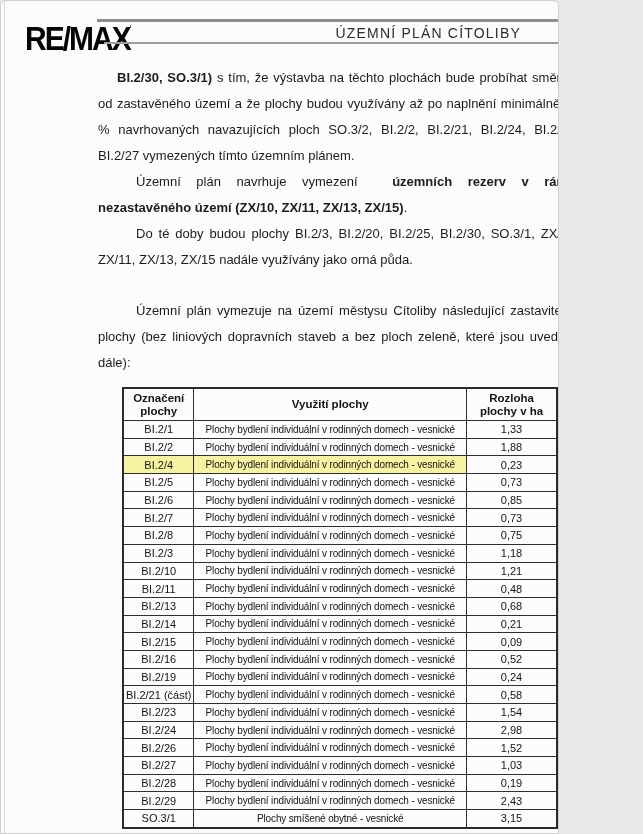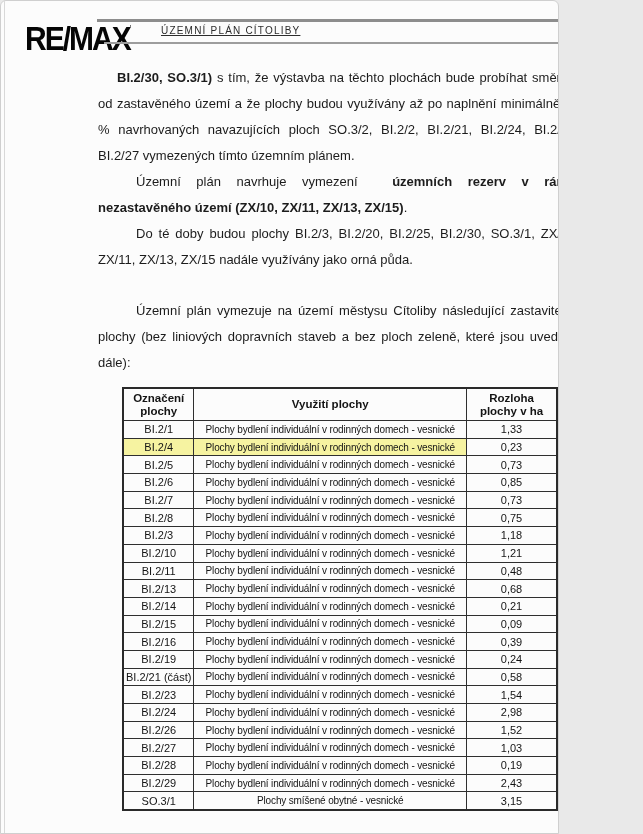--- a/index.html
+++ b/index.html
@@ -37,26 +37,25 @@
   .rule-top {
     position: absolute;
     left: 96px; top: 18px;
     width: 494px; height: 3px;
     background: #8d8d8d;
   }
   .page-title {
     position: absolute;
     left: 160px; top: 24px;
     width: 360px;
-    text-align: left;
-    font-size: 10px;
+    text-align: right;
+    font-size: 14px;
     letter-spacing: 1.2px;
     color: #2c2c2c;
     white-space: nowrap;
-    text-decoration: underline;
   }
   .rule-bottom {
     position: absolute;
     left: 103px; top: 41px;
     width: 494px; height: 2px;
     background: #9d9d9d;
   }
   
   .body-text {
     position: absolute;
@@ -141,20 +140,25 @@
           <th>Rozloha plochy v ha</th>
         </tr>
     </thead>
     <tbody id="table-body">
         <tr>
           <td class="col-label">BI.2/1</td>
           <td class="col-use">Plochy bydlení individuální v rodinných domech - vesnické</td>
           <td class="col-area">1,33</td>
         </tr>
         <tr>
+          <td class="col-label">BI.2/2</td>
+          <td class="col-use">Plochy bydlení individuální v rodinných domech - vesnické</td>
+          <td class="col-area">1,88</td>
+        </tr>
+        <tr>
           <td class="col-label hl">BI.2/4</td>
           <td class="col-use hl">Plochy bydlení individuální v rodinných domech - vesnické</td>
           <td class="col-area">0,23</td>
         </tr>
         <tr>
           <td class="col-label">BI.2/5</td>
           <td class="col-use">Plochy bydlení individuální v rodinných domech - vesnické</td>
           <td class="col-area">0,73</td>
         </tr>
         <tr>
@@ -198,21 +202,21 @@
           <td class="col-area">0,21</td>
         </tr>
         <tr>
           <td class="col-label">BI.2/15</td>
           <td class="col-use">Plochy bydlení individuální v rodinných domech - vesnické</td>
           <td class="col-area">0,09</td>
         </tr>
         <tr>
           <td class="col-label">BI.2/16</td>
           <td class="col-use">Plochy bydlení individuální v rodinných domech - vesnické</td>
-          <td class="col-area">0,39</td>
+          <td class="col-area">0,52</td>
         </tr>
         <tr>
           <td class="col-label">BI.2/19</td>
           <td class="col-use">Plochy bydlení individuální v rodinných domech - vesnické</td>
           <td class="col-area">0,24</td>
         </tr>
         <tr>
           <td class="col-label">BI.2/21 (část)</td>
           <td class="col-use">Plochy bydlení individuální v rodinných domech - vesnické</td>
           <td class="col-area">0,58</td>

